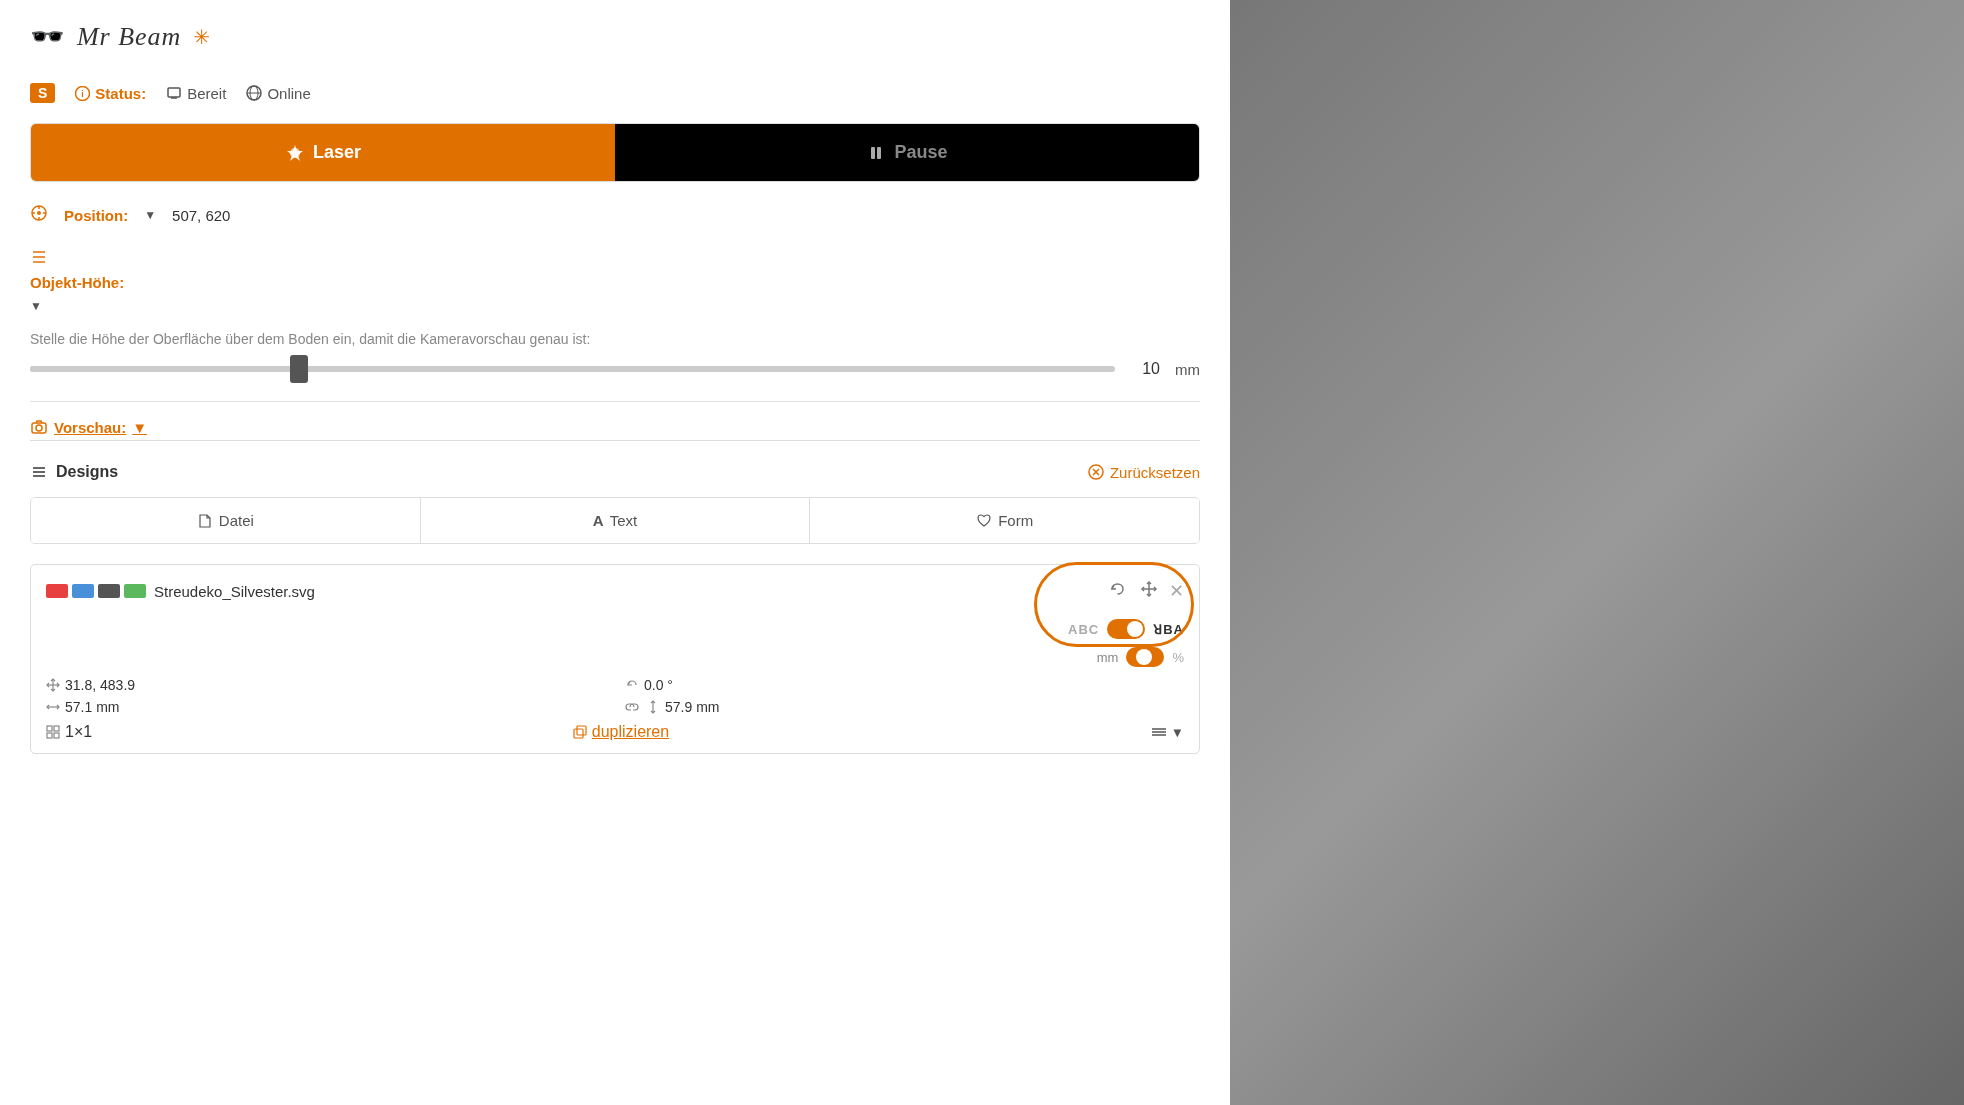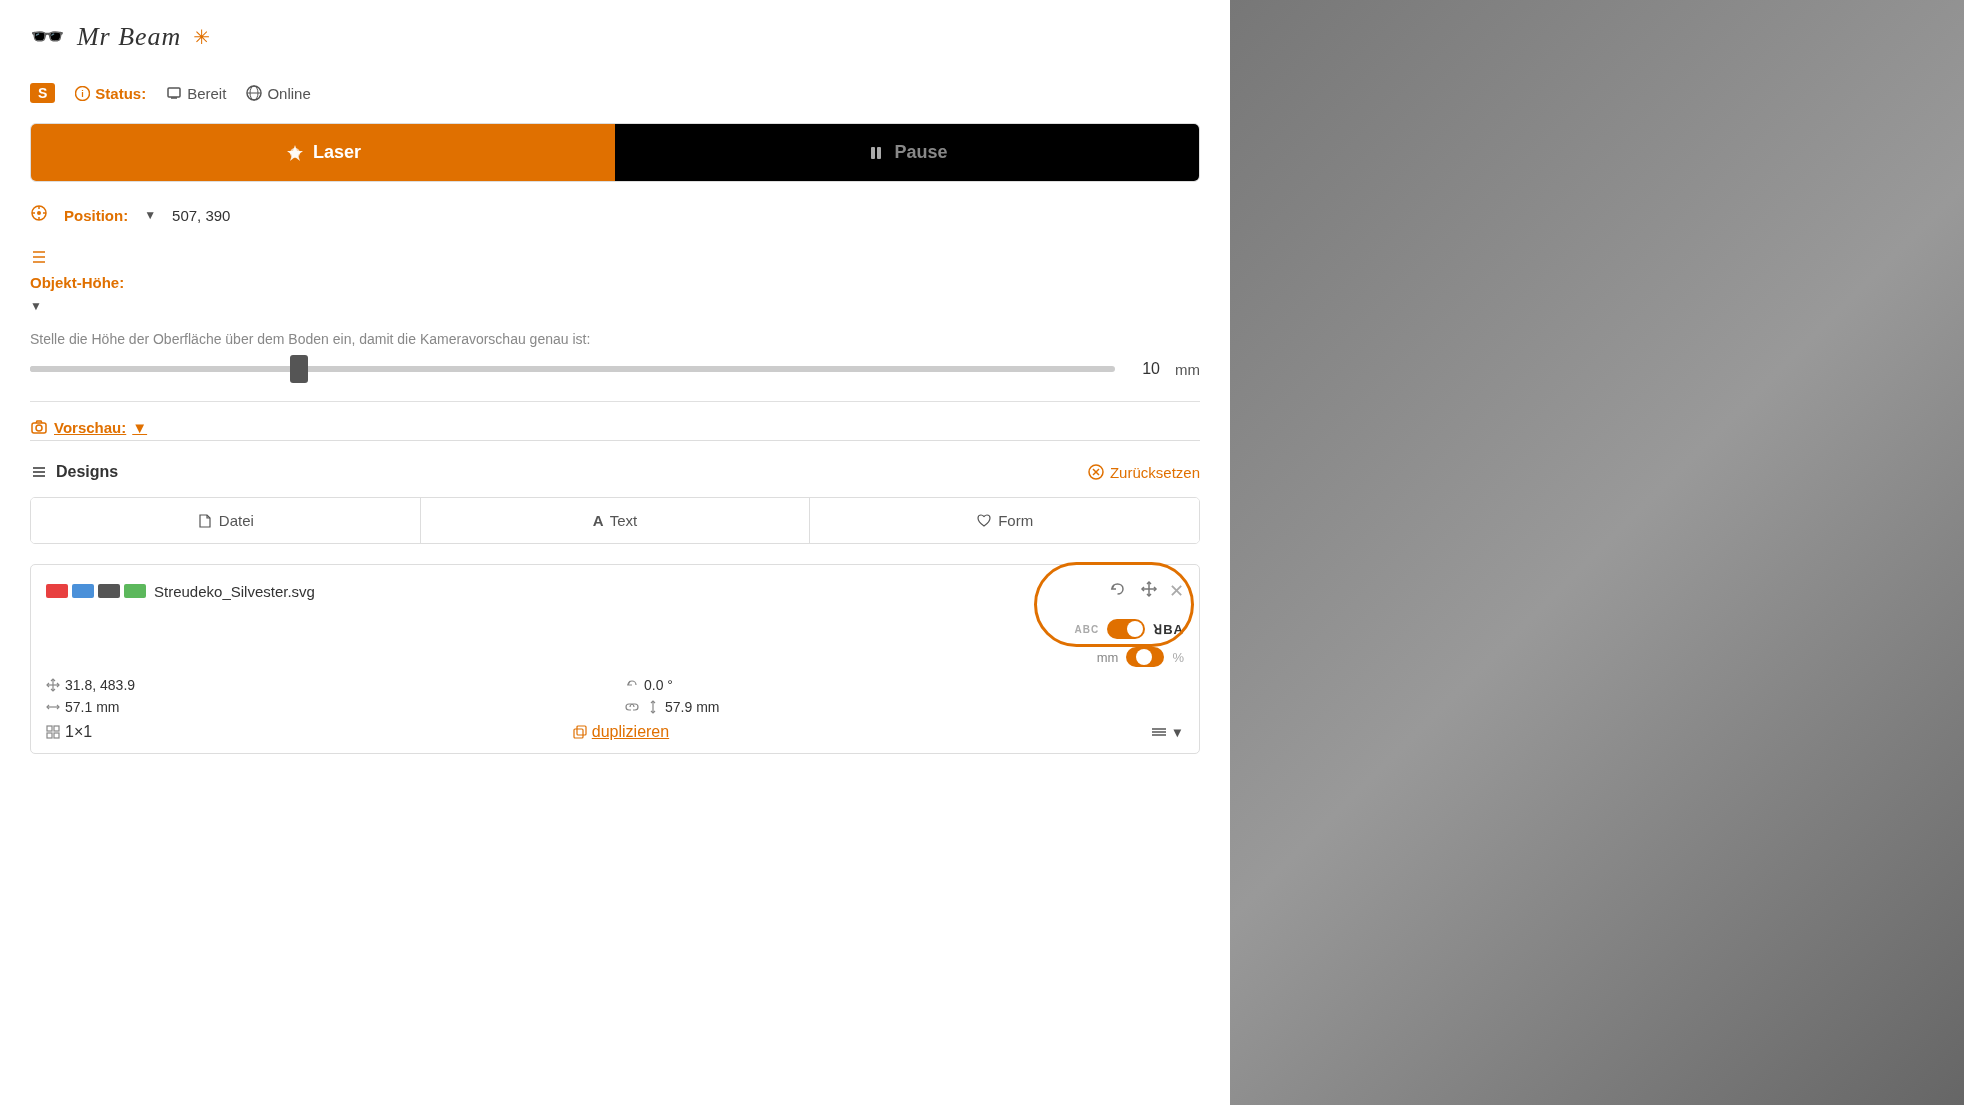--- a/index.html
+++ b/index.html
@@ -328,21 +328,21 @@
       right: -10px;
       top: -15px;
       width: 160px;
       height: 85px;
       border: 3px solid #e07000;
       border-radius: 45px;
       pointer-events: none;
       z-index: 10;
     }
     .abc-label {
-      font-size: 10px;
+      font-size: 13px;
       font-weight: 700;
       color: #aaa;
       letter-spacing: 1px;
     }
     .abc-label-right {
       font-size: 13px;
       font-weight: 700;
       color: #333;
       letter-spacing: 1px;
     }
@@ -485,21 +485,21 @@
         <circle cx="9" cy="9" r="7" stroke="#e07000" stroke-width="1.5" fill="none"></circle>
         <line x1="9" y1="2" x2="9" y2="5" stroke="#e07000" stroke-width="1.5"></line>
         <line x1="9" y1="13" x2="9" y2="16" stroke="#e07000" stroke-width="1.5"></line>
         <line x1="2" y1="9" x2="5" y2="9" stroke="#e07000" stroke-width="1.5"></line>
         <line x1="13" y1="9" x2="16" y2="9" stroke="#e07000" stroke-width="1.5"></line>
         <circle cx="9" cy="9" r="2" fill="#e07000"></circle>
       </svg>
     </span>
     <span class="position-label">Position:</span>
     <span class="position-arrow">▼</span>
-    <span class="position-value">507, 390</span>
+    <span class="position-value">507, 620</span>
   </div>
 
   <div class="object-height-section">
     <div class="section-header">
       <svg width="18" height="18" viewBox="0 0 18 18">
         <line x1="3" y1="4" x2="15" y2="4" stroke="#e07000" stroke-width="1.5"></line>
         <line x1="3" y1="9" x2="15" y2="9" stroke="#e07000" stroke-width="1.5"></line>
         <line x1="3" y1="14" x2="15" y2="14" stroke="#e07000" stroke-width="1.5"></line>
       </svg>
       <span>Objekt-Höhe:</span>

